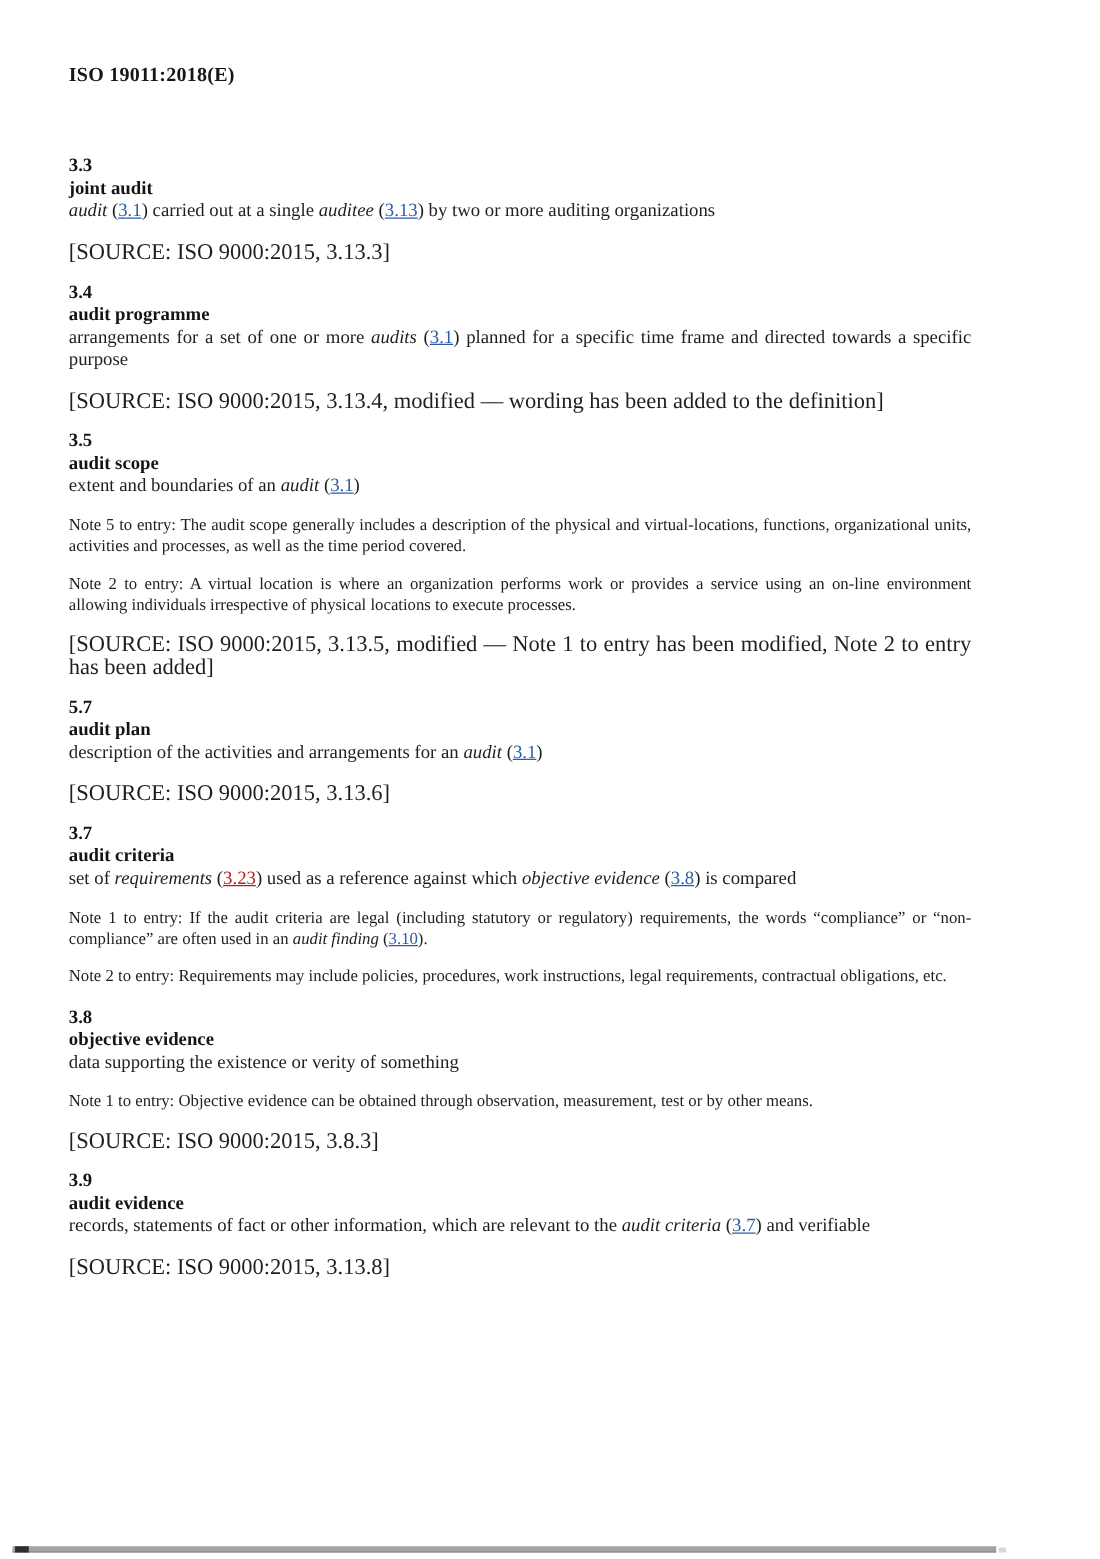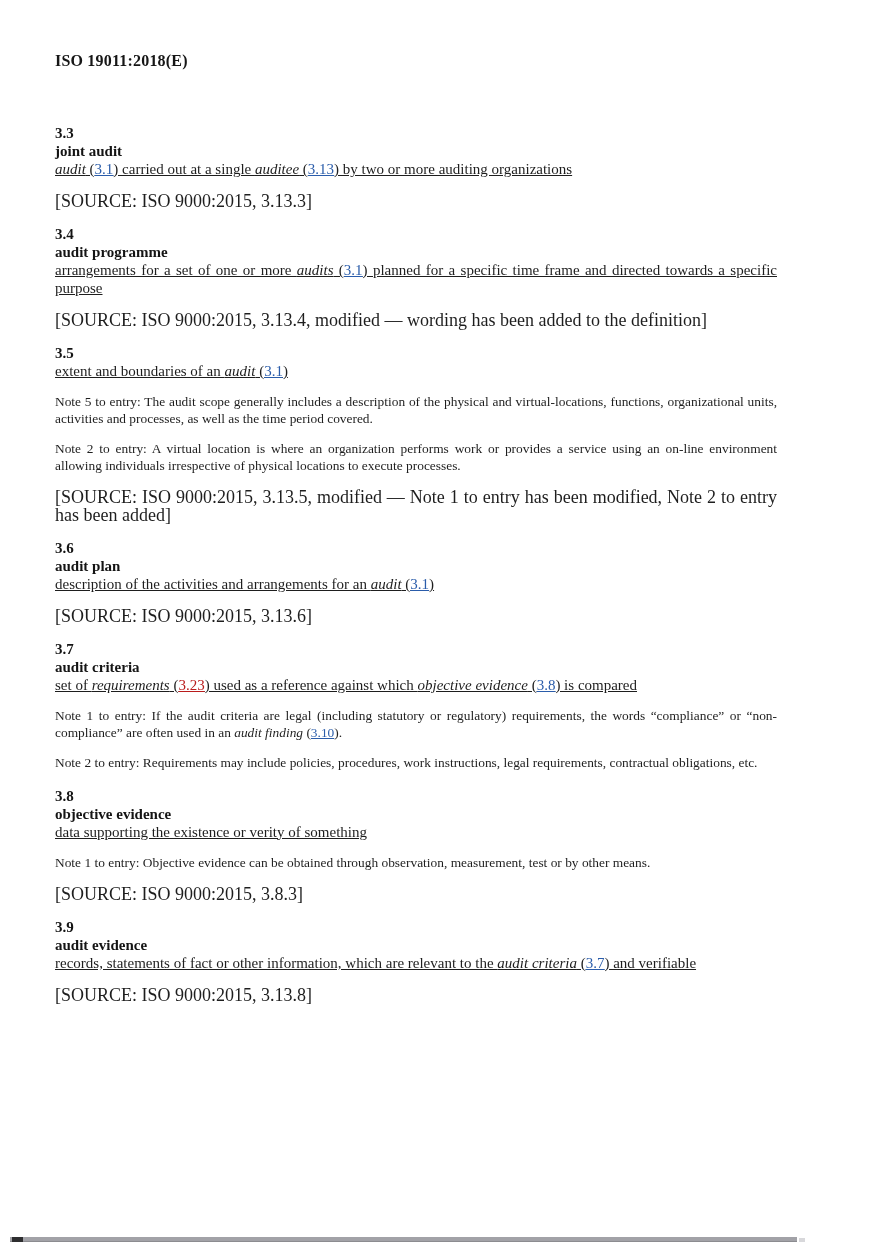--- a/index.html
+++ b/index.html
@@ -33,21 +33,20 @@
   .term-id, .term-name {
     font-size: 15px;
     font-weight: bold;
     line-height: 18px;
     color: #141414;
   }
   .definition {
     font-size: 15px;
     line-height: 18px;
     text-align: justify;
-    text-decoration: underline;
   }
   .note {
     font-size: 13.4px;
     line-height: 16.5px;
     text-align: justify;
     margin-top: 14px;
   }
   .source {
     font-size: 18px;
     line-height: 18px;
@@ -106,30 +105,31 @@
   <section class="section">
     <div class="term-id">3.4</div>
     <div class="term-name">audit programme</div>
     <div class="definition">arrangements for a set of one or more <em>audits</em> (<a href="#" class="xref" style="color: rgb(42, 92, 170);">3.1</a>) planned for a specific time frame and directed towards a specific purpose</div>
     <div></div>
     <p class="source">[SOURCE: ISO 9000:2015, 3.13.4, modified — wording has been added to the definition]</p>
   </section>
 
   <section class="section">
     <div class="term-id">3.5</div>
+    <div class="term-name">audit scope</div>
     <div class="definition">extent and boundaries of an <em>audit</em> (<a href="#" class="xref" style="color: rgb(42, 92, 170);">3.1</a>)</div>
     <div>
             <p class="note">Note 5 to entry: The audit scope generally includes a description of the physical and virtual-locations, functions, organizational units, activities and processes, as well as the time period covered.</p>
             <p class="note">Note 2 to entry: A virtual location is where an organization performs work or provides a service using an on-line environment allowing individuals irrespective of physical locations to execute processes.</p>
           </div>
     <p class="source">[SOURCE: ISO 9000:2015, 3.13.5, modified — Note 1 to entry has been modified, Note 2 to entry has been added]</p>
   </section>
 
   <section class="section">
-    <div class="term-id">3.6</div>
+    <div class="term-id">5.7</div>
     <div class="term-name">audit plan</div>
     <div class="definition">description of the activities and arrangements for an <em>audit</em> (<a href="#" class="xref" style="color: rgb(42, 92, 170);">3.1</a>)</div>
     <div></div>
     <p class="source">[SOURCE: ISO 9000:2015, 3.13.6]</p>
   </section>
 
   <section class="section">
     <div class="term-id">3.7</div>
     <div class="term-name">audit criteria</div>
     <div class="definition">set of <em>requirements</em> (<a href="#" class="xref" style="color: #b91c1c;">3.23</a>) used as a reference against which <em>objective evidence</em> (<a href="#" class="xref" style="color: rgb(42, 92, 170);">3.8</a>) is compared</div>

